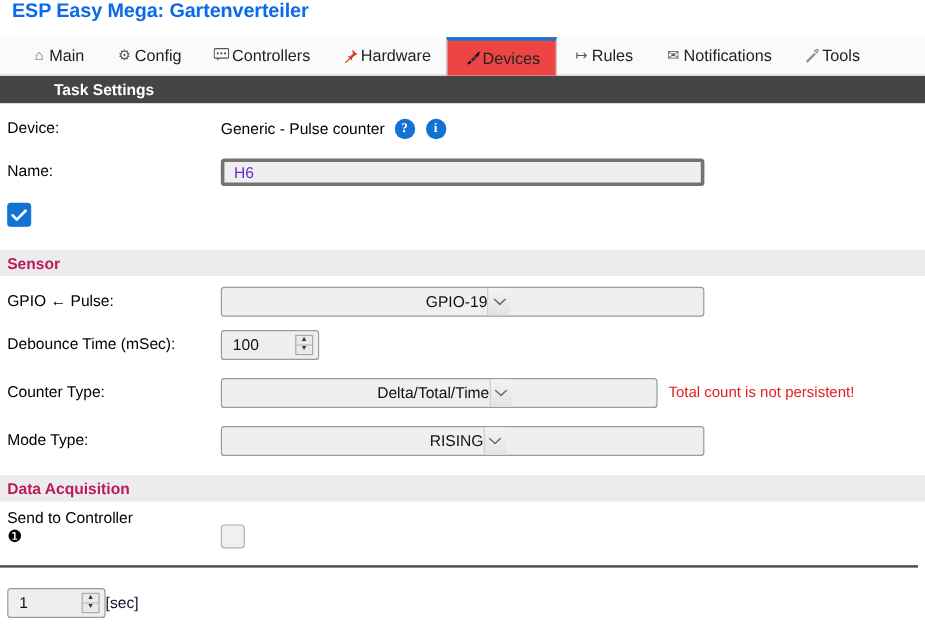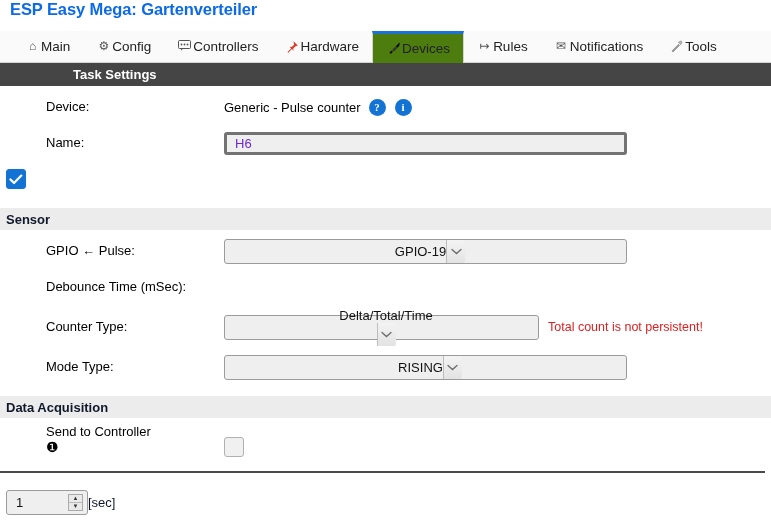--- a/index.html
+++ b/index.html
@@ -50,21 +50,21 @@
     gap: 1px;
     padding: 0 13px;
     font-size: 13.5px;
     color: #222222;
     white-space: nowrap;
     box-sizing: border-box;
     background: transparent;
     cursor: pointer;
   }
   .tab.active {
-    background: #4d7c0f;
+    background: #ef4444;
     border-left: 1px solid #d4d4d4;
     border-right: 1px solid #d4d4d4;
     border-top: 3px solid #1a73d4;
     margin-bottom: -1px;
     height: 32px;
     z-index: 3;
   }
   .tab .ticon {
     display: inline-block;
     width: 15px;
@@ -88,29 +88,29 @@
 
   
   .bar-dark {
     height: 23px;
     background: #454545;
     color: #ffffff;
     font-weight: bold;
     font-size: 13px;
     display: flex;
     align-items: center;
-    padding-left: 73px;
+    padding-left: 45px;
     box-sizing: border-box;
   }
 
   
   .bar-light {
     height: 22px;
     background: #ececec;
-    color: #0f172a;
+    color: #be185d;
     font-weight: bold;
     font-size: 13px;
     display: flex;
     align-items: center;
     padding-left: 6px;
     box-sizing: border-box;
   }
 
   
   .row {
@@ -119,21 +119,20 @@
     padding-left: 6px;
     box-sizing: border-box;
     min-height: 30px;
   }
   .lbl {
     width: 178px;
     flex: none;
     font-size: 13px;
     color: #000000;
     line-height: 1.25;
-    margin-left: 40px;
   }
   .field { display: flex; align-items: center; }
 
   .spacer-6  { height: 6px; }
   .spacer-10 { height: 10px; }
   .spacer-14 { height: 14px; }
 
   
   .text-input {
     width: 403px;
@@ -159,21 +158,21 @@
     background: #efefef;
     border: 1px solid #9b9b9b;
     border-radius: 3px;
     display: flex;
     align-items: center;
     justify-content: center;
     padding: 0 0 0 9px;
     font-size: 13px;
     color: #111111;
   }
-  .select.narrow { width: 315px; flex-direction: column; }
+  .select.narrow { width: 364px; }
   .select .arrowbox {
     width: 18px;
     height: 100%;
     flex: none;
     border-left: 1px solid #bdbdbd;
     background: linear-gradient(#f3f3f3, #e3e3e3);
     display: flex;
     align-items: center;
     justify-content: center;
     border-radius: 0 2px 2px 0;
@@ -401,20 +400,29 @@
         </svg>
       </span>
     </div>
   </div>
 </div>
 
 <div class="spacer-6"></div>
 
 <div class="row">
   <div class="lbl">Debounce Time (mSec):</div>
+  <div class="field">
+    <div class="spin">
+      <span>100</span>
+      <span class="spinbtns">
+        <div>▲</div>
+        <div>▼</div>
+      </span>
+    </div>
+  </div>
 </div>
 
 <div class="spacer-10"></div>
 
 <div class="row">
   <div class="lbl">Counter Type:</div>
   <div class="field">
     <div class="select narrow">
       <span>Delta/Total/Time</span>
       <span class="arrowbox">

